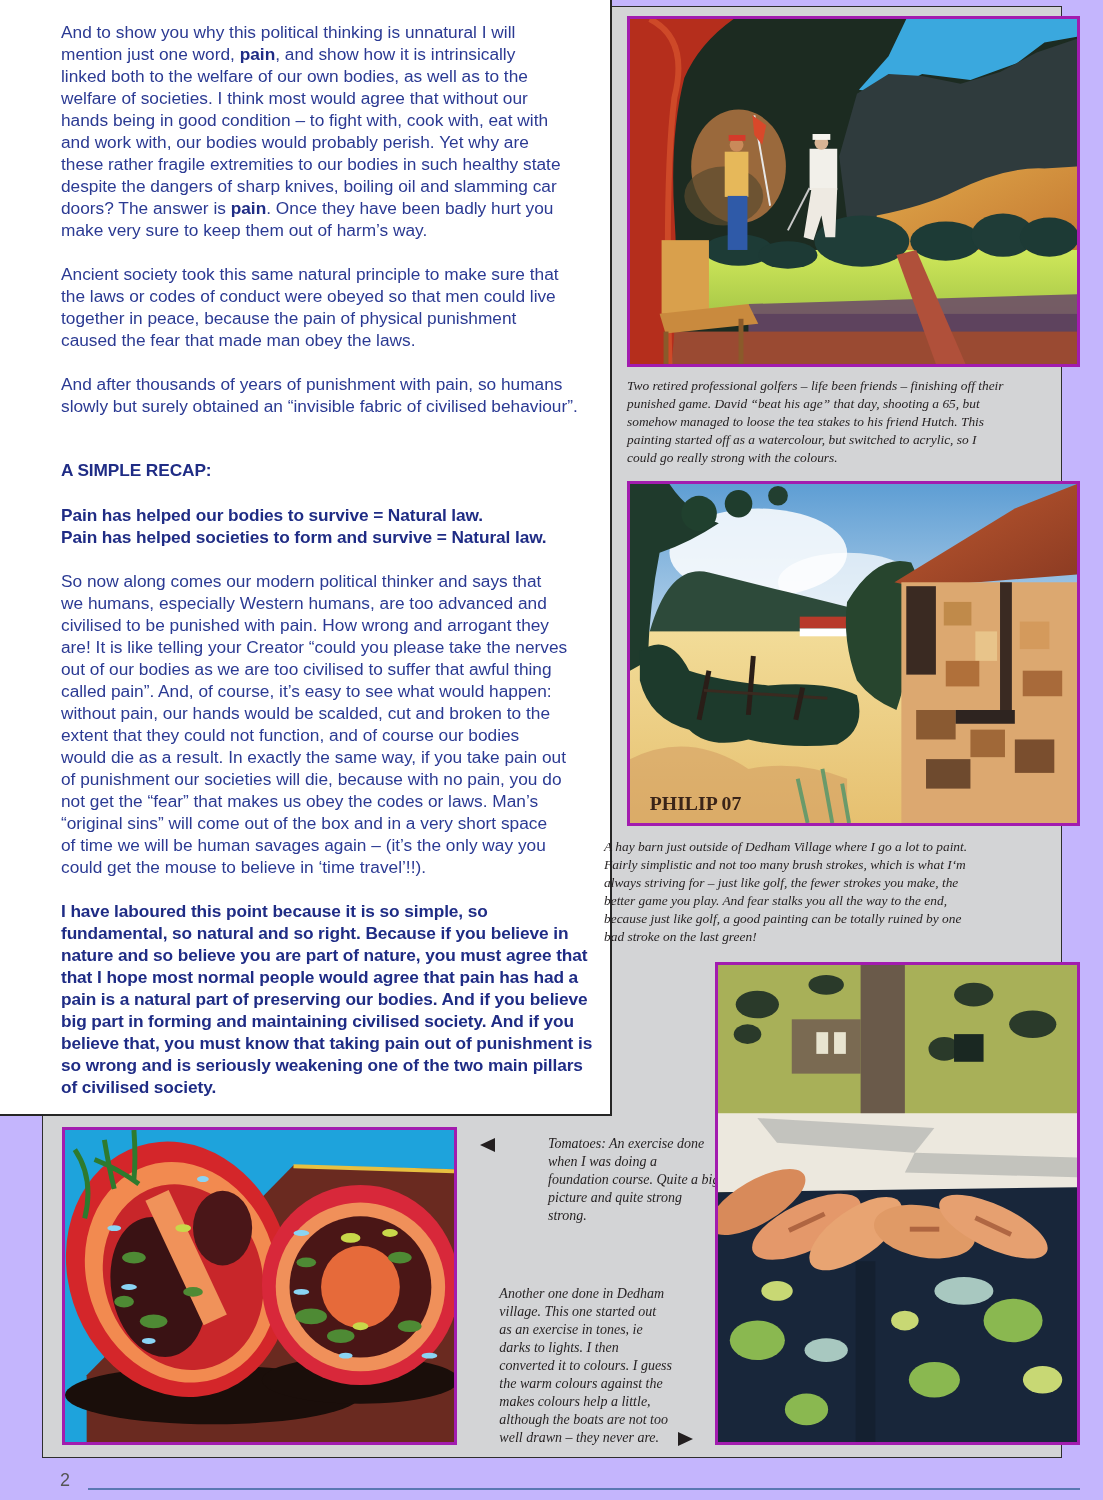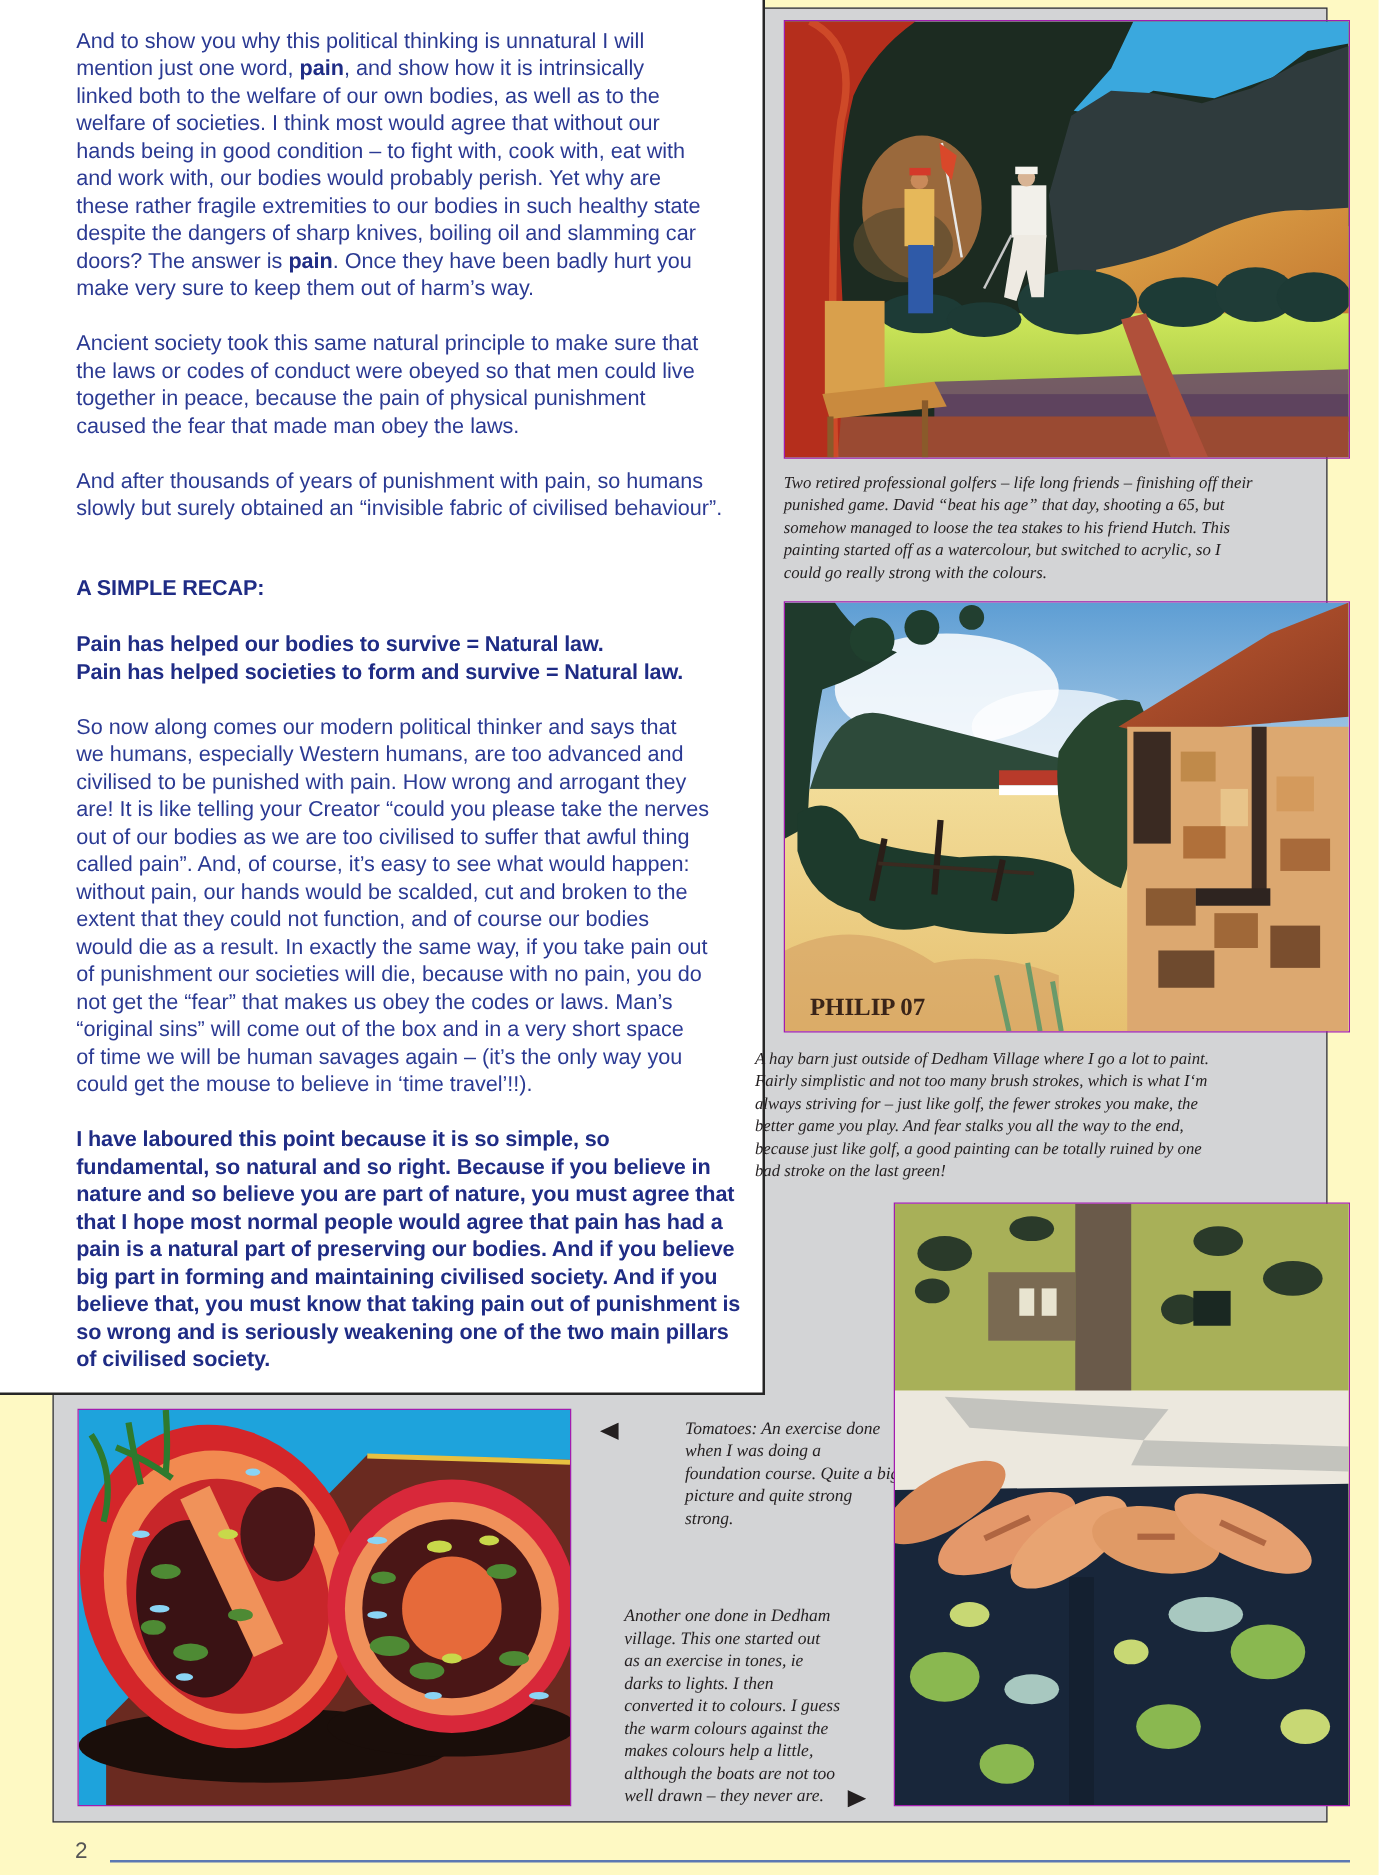--- a/index.html
+++ b/index.html
@@ -1,29 +1,29 @@
 <!DOCTYPE html>
 <html><head>
 <meta charset="utf-8">
 <style>
   html, body { margin:0; padding:0; background:#ffffff; }
-  .page { position:relative; width:1103px; height:1500px; background:#fef9c3; overflow:hidden; }
+  .page { position:relative; width:1103px; height:1500px; background:#c4b5fd; overflow:hidden; }
 
   .grey-panel { position:absolute; left:42px; top:6px; width:1020px; height:1452px;
     background:#d3d4d6; border:1.5px solid #2e2e2e; box-sizing:border-box; z-index:1; }
   .text-box { position:absolute; left:0; top:0; width:612px; height:1116px; background:#ffffff;
     border-right:2px solid #262626; border-bottom:2px solid #262626; box-sizing:border-box; z-index:2; }
 
   .para { position:absolute; left:61px; z-index:3; font-family:"Liberation Sans", sans-serif;
     font-size:17.3px; color:#2b3a93; }
   .para.bold { font-weight:bold; color:#1f2c85; letter-spacing:-0.1px; }
   .line { display:block; height:22px; line-height:22px; white-space:nowrap; }
   .line b { font-weight:bold; color:#1f2c85; }
 
-  .painting { position:absolute; z-index:3; border:1px solid #a21caf; box-sizing:border-box; overflow:hidden; }
+  .painting { position:absolute; z-index:3; border:3px solid #a21caf; box-sizing:border-box; overflow:hidden; }
   .painting svg { display:block; width:100%; height:100%; }
 
   .caption { position:absolute; z-index:3; font-family:"Liberation Serif", serif; font-style:italic;
     color:#231f20; font-size:13.4px; }
   .caption .line { height:18px; line-height:18px; }
   .caption.small { font-size:14px; }
   .caption.right { text-align:left; }
 
   .arrow { position:absolute; z-index:3; }
 
@@ -144,21 +144,21 @@
       <polygon points="124,98 138,108 134,128 126,118" fill="#d9482a"></polygon>
       <rect x="182" y="132" width="28" height="42" fill="#f2f0ea"></rect>
       <polygon points="184,172 210,172 208,222 198,222 194,200 186,225 176,222" fill="#eeeae2"></polygon>
       <circle cx="194" cy="126" r="7" fill="#d8b494"></circle>
       <rect x="185" y="117" width="18" height="6" fill="#f6f4ee"></rect>
       <line x1="182" y1="172" x2="160" y2="215" stroke="#c8c8c8" stroke-width="2"></line>
     </svg>
   </div>
 
   <div class="caption" style="left:627px; top:377px;">
-    <span class="line">Two retired professional golfers – life long friends – finishing off their</span>
+    <span class="line">Two retired professional golfers – life been friends – finishing off their</span>
     <span class="line">punished game. David “beat his age” that day, shooting a 65, but</span>
     <span class="line">somehow managed to  loose the tea stakes to his friend Hutch. This</span>
     <span class="line">painting started off as a watercolour, but switched to acrylic, so I</span>
     <span class="line">could go really strong with the colours.</span>
   </div>
 
   <div class="painting" style="left:627px; top:481px; width:453px; height:345px;">
     <svg viewBox="0 0 453 345" preserveAspectRatio="none">
       <defs>
         <linearGradient id="g2sky" x1="0" y1="0" x2="0" y2="1">

